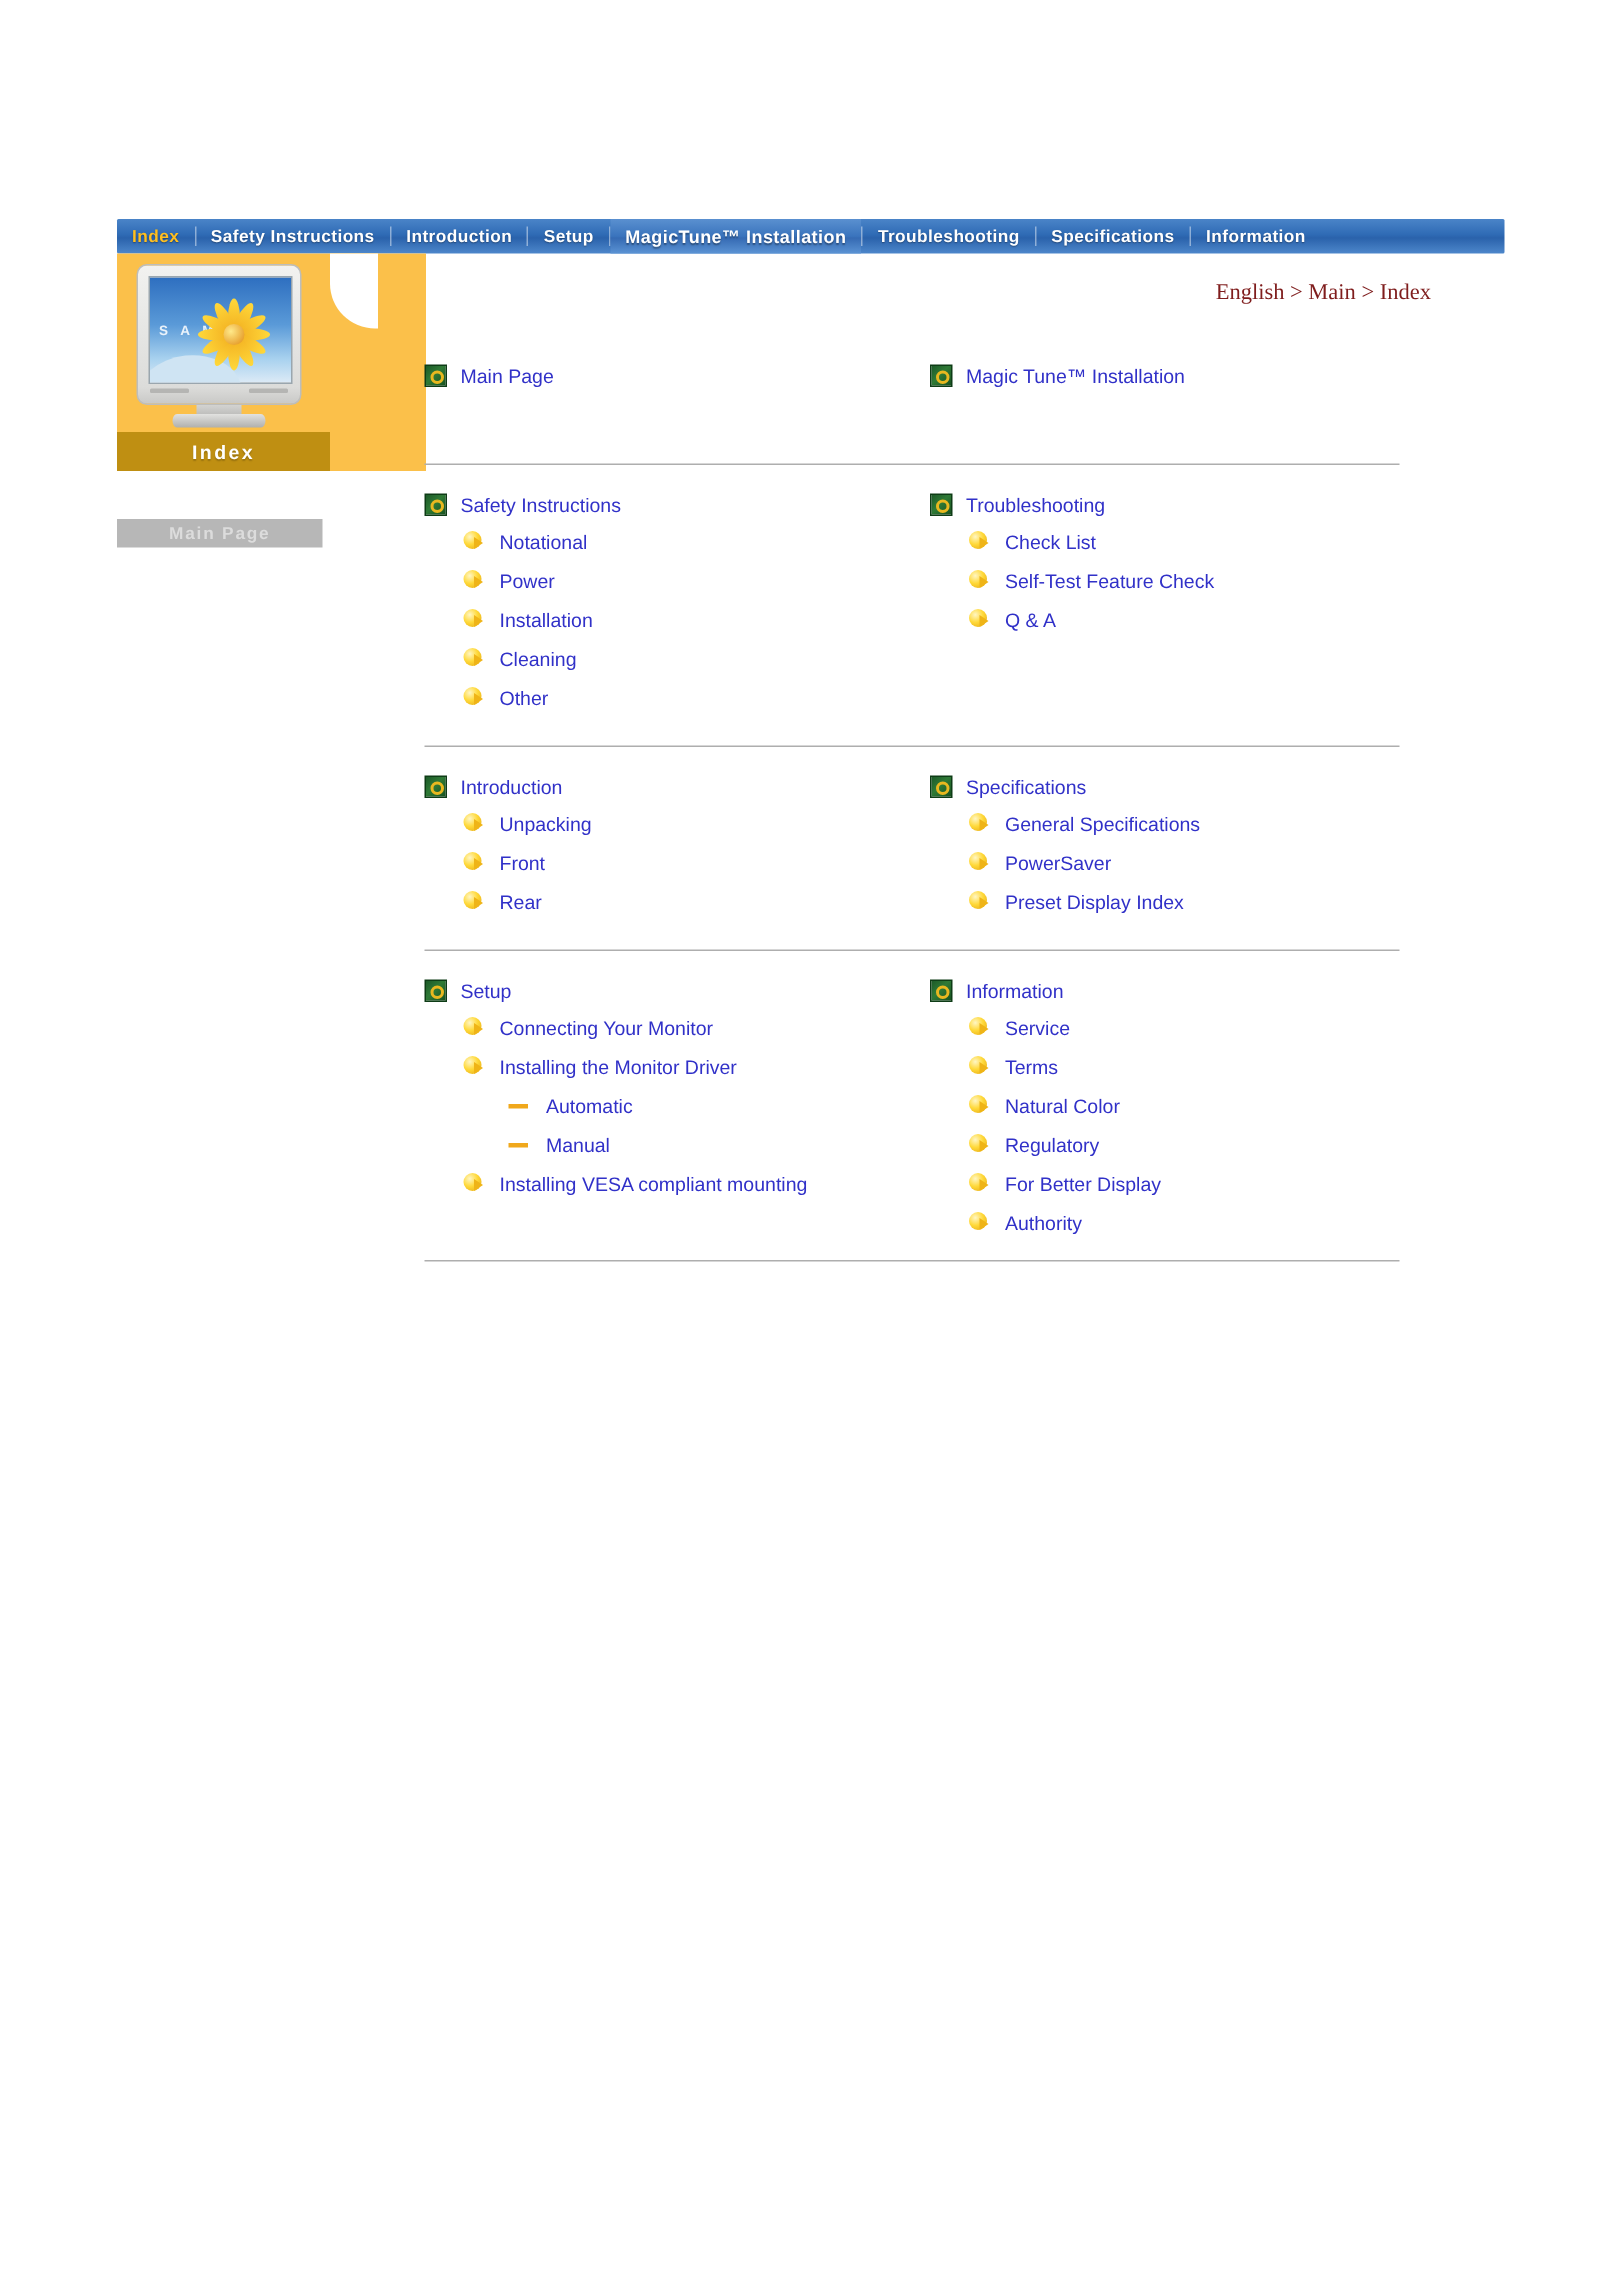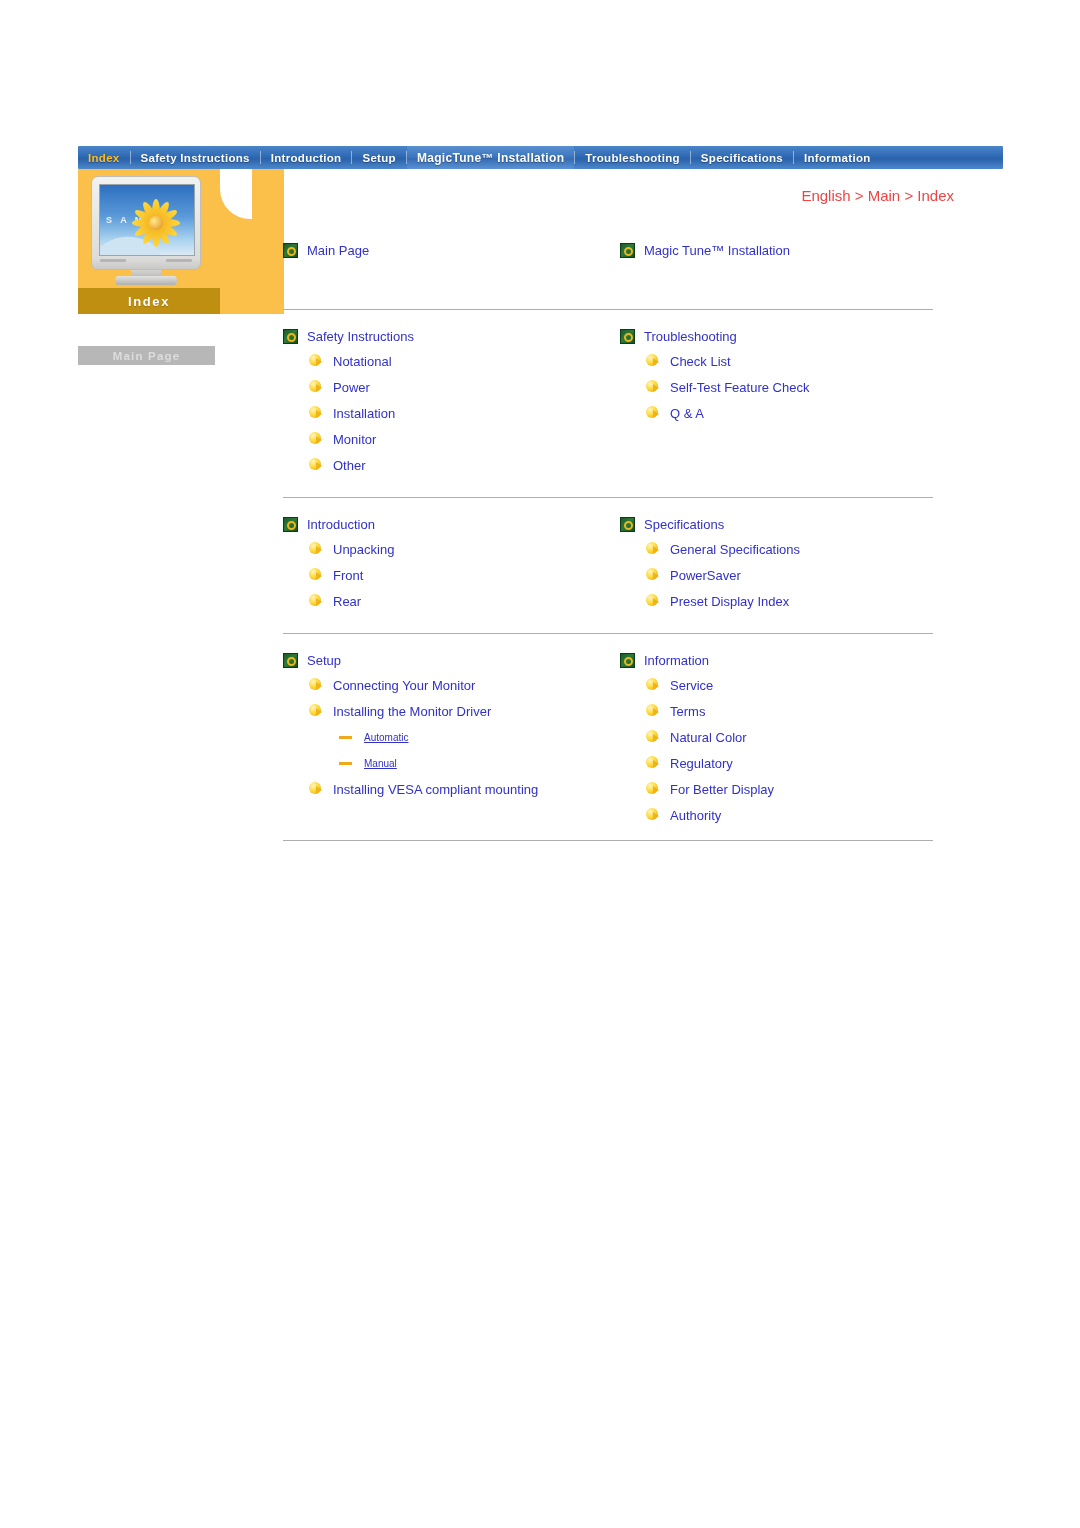--- a/index.html
+++ b/index.html
@@ -191,23 +191,23 @@
     letter-spacing: 1.2px;
     font-weight: bold;
   }
 
   
   .breadcrumb {
     position: absolute;
     left: 600px; top: 187px;
     width: 368px;
     text-align: right;
-    font-family: Liberation Sans, sans-serif;
+    font-family: Liberation Serif, serif;
     font-size: 15px;
-    color: #ef4444;
+    color: #7f1d1d;
     padding-right: 14px;
   }
 
   
   .content {
     position: absolute;
     left: 283px; top: 238px;
     width: 650px;
   }
   .row {
@@ -288,22 +288,21 @@
 
   .sub2 {
     display: flex;
     align-items: center;
     gap: 12px;
     height: 26px;
     padding-left: 56px;
   }
   .sub2 .label {
     color: #3131c8;
-    font-size: 10px;
-    text-decoration: underline;
+    font-size: 13px;
   }
   .ico-dash {
     width: 13px; height: 3px;
     flex: 0 0 13px;
     background: #f0a81c;
   }
 </style>
 </head>
 <body>
 
@@ -419,21 +418,21 @@
         <div class="sub">
           <span class="ico-arrow"></span>
           <span class="label">Power</span>
         </div>
         <div class="sub">
           <span class="ico-arrow"></span>
           <span class="label">Installation</span>
         </div>
         <div class="sub">
           <span class="ico-arrow"></span>
-          <span class="label">Monitor</span>
+          <span class="label">Cleaning</span>
         </div>
         <div class="sub">
           <span class="ico-arrow"></span>
           <span class="label">Other</span>
         </div>
       </div>
       <div class="col right">
         <div class="sec-title">
           <span class="ico-sq"></span>
           <span class="label">Troubleshooting</span>

